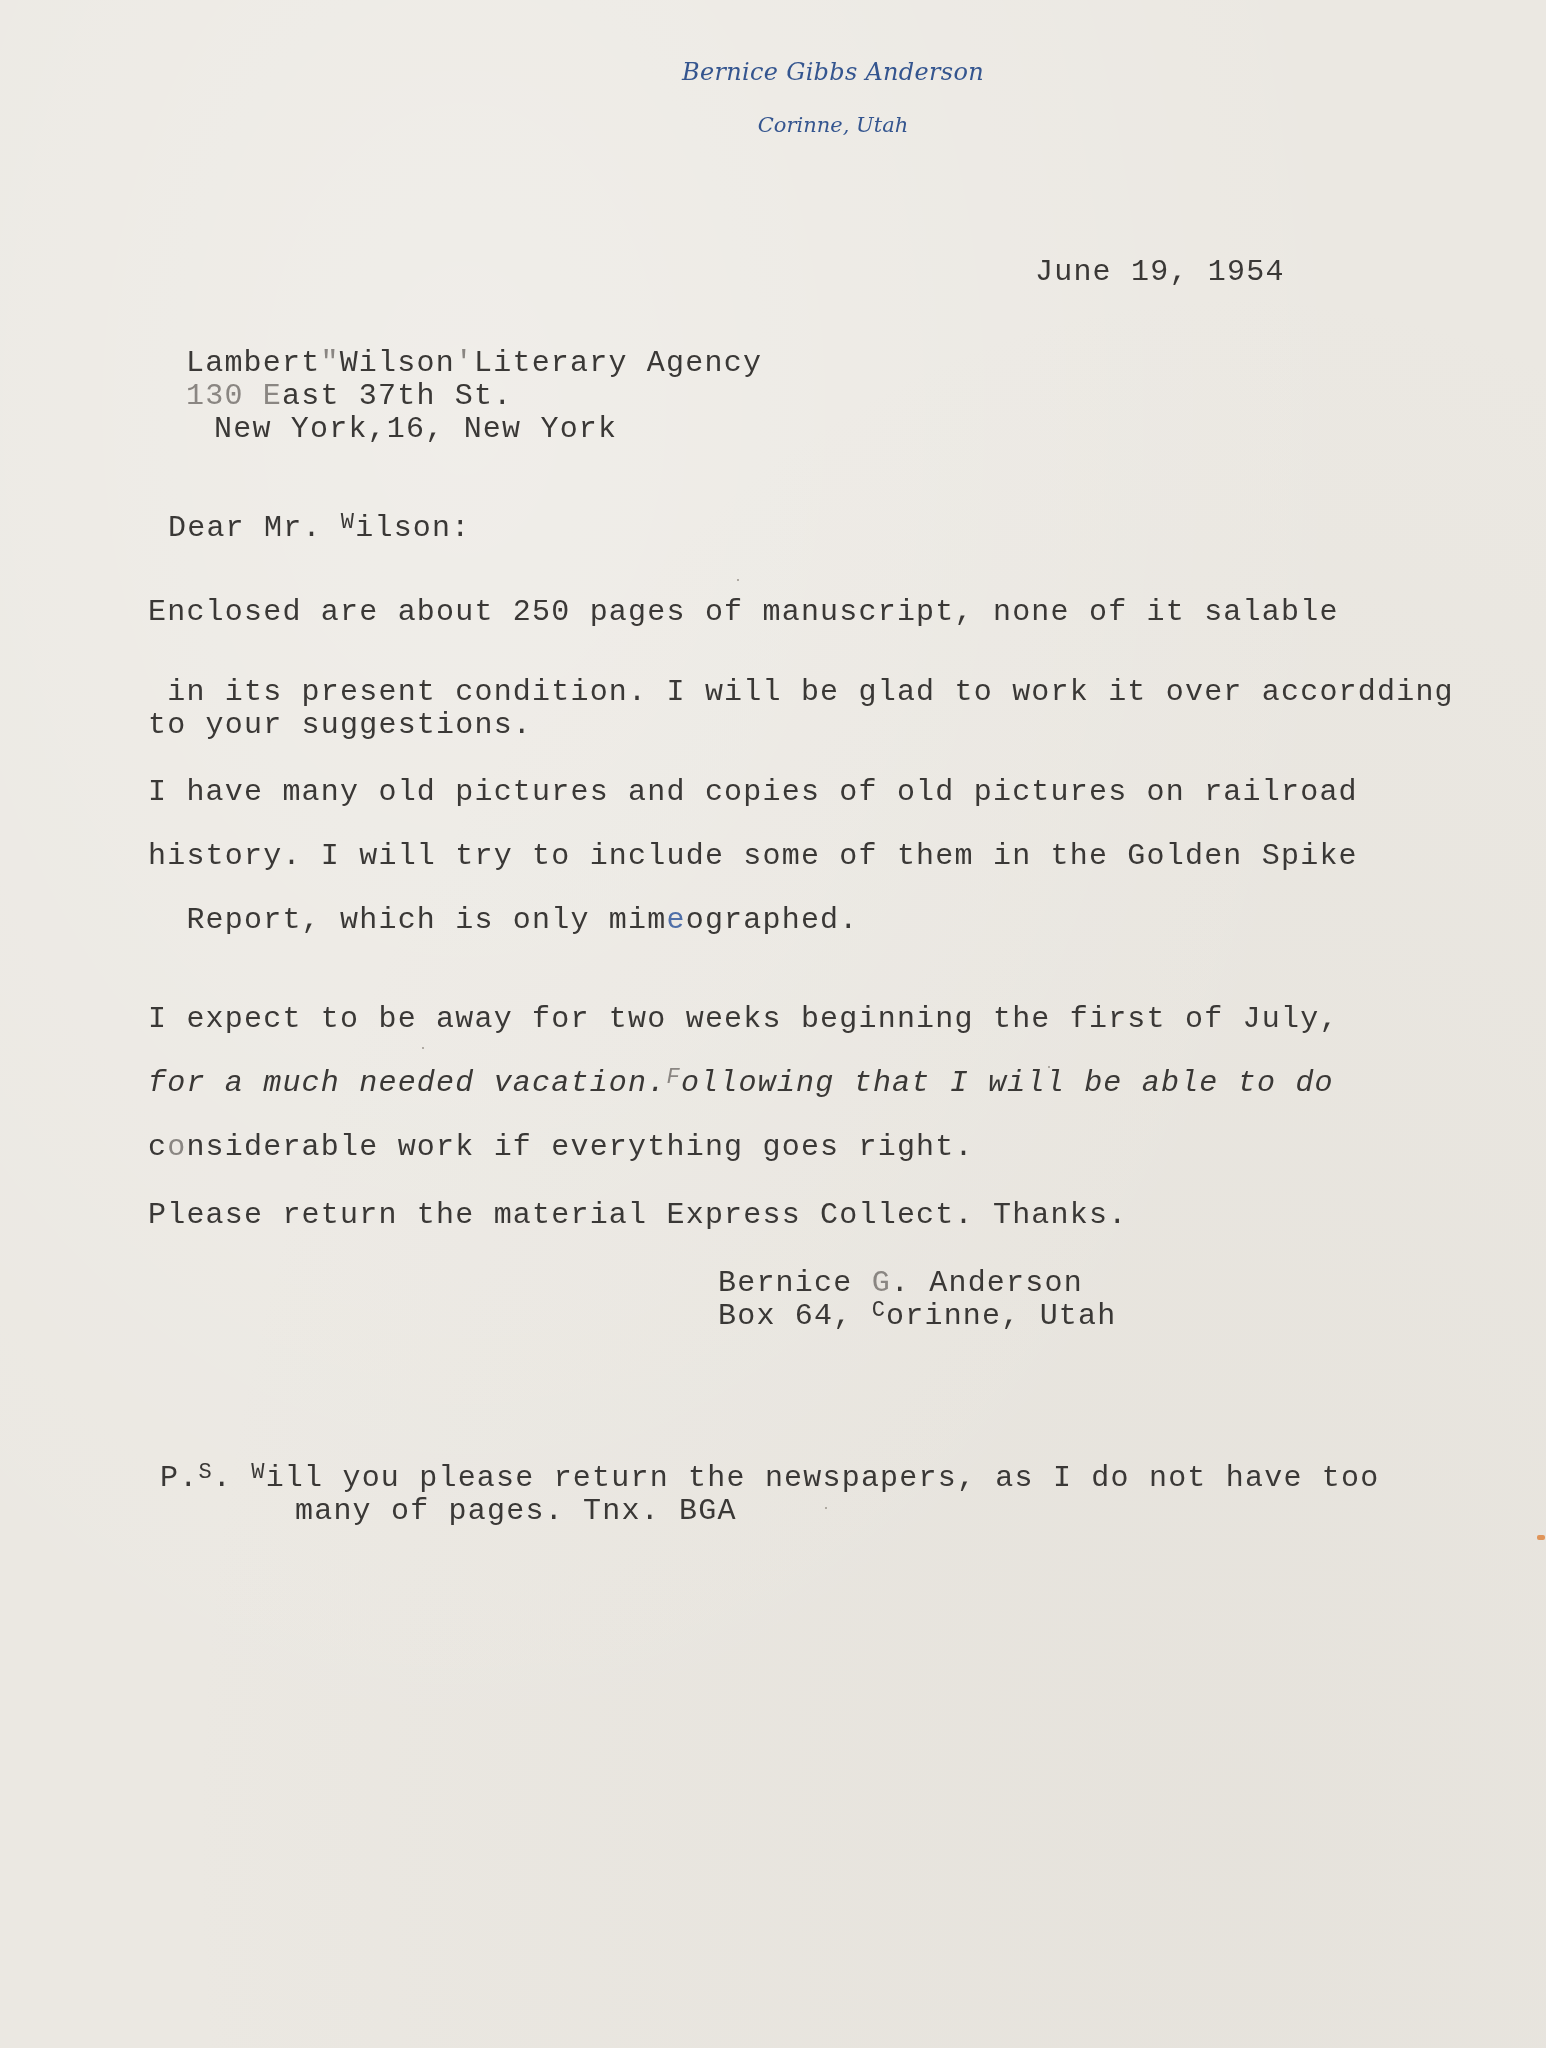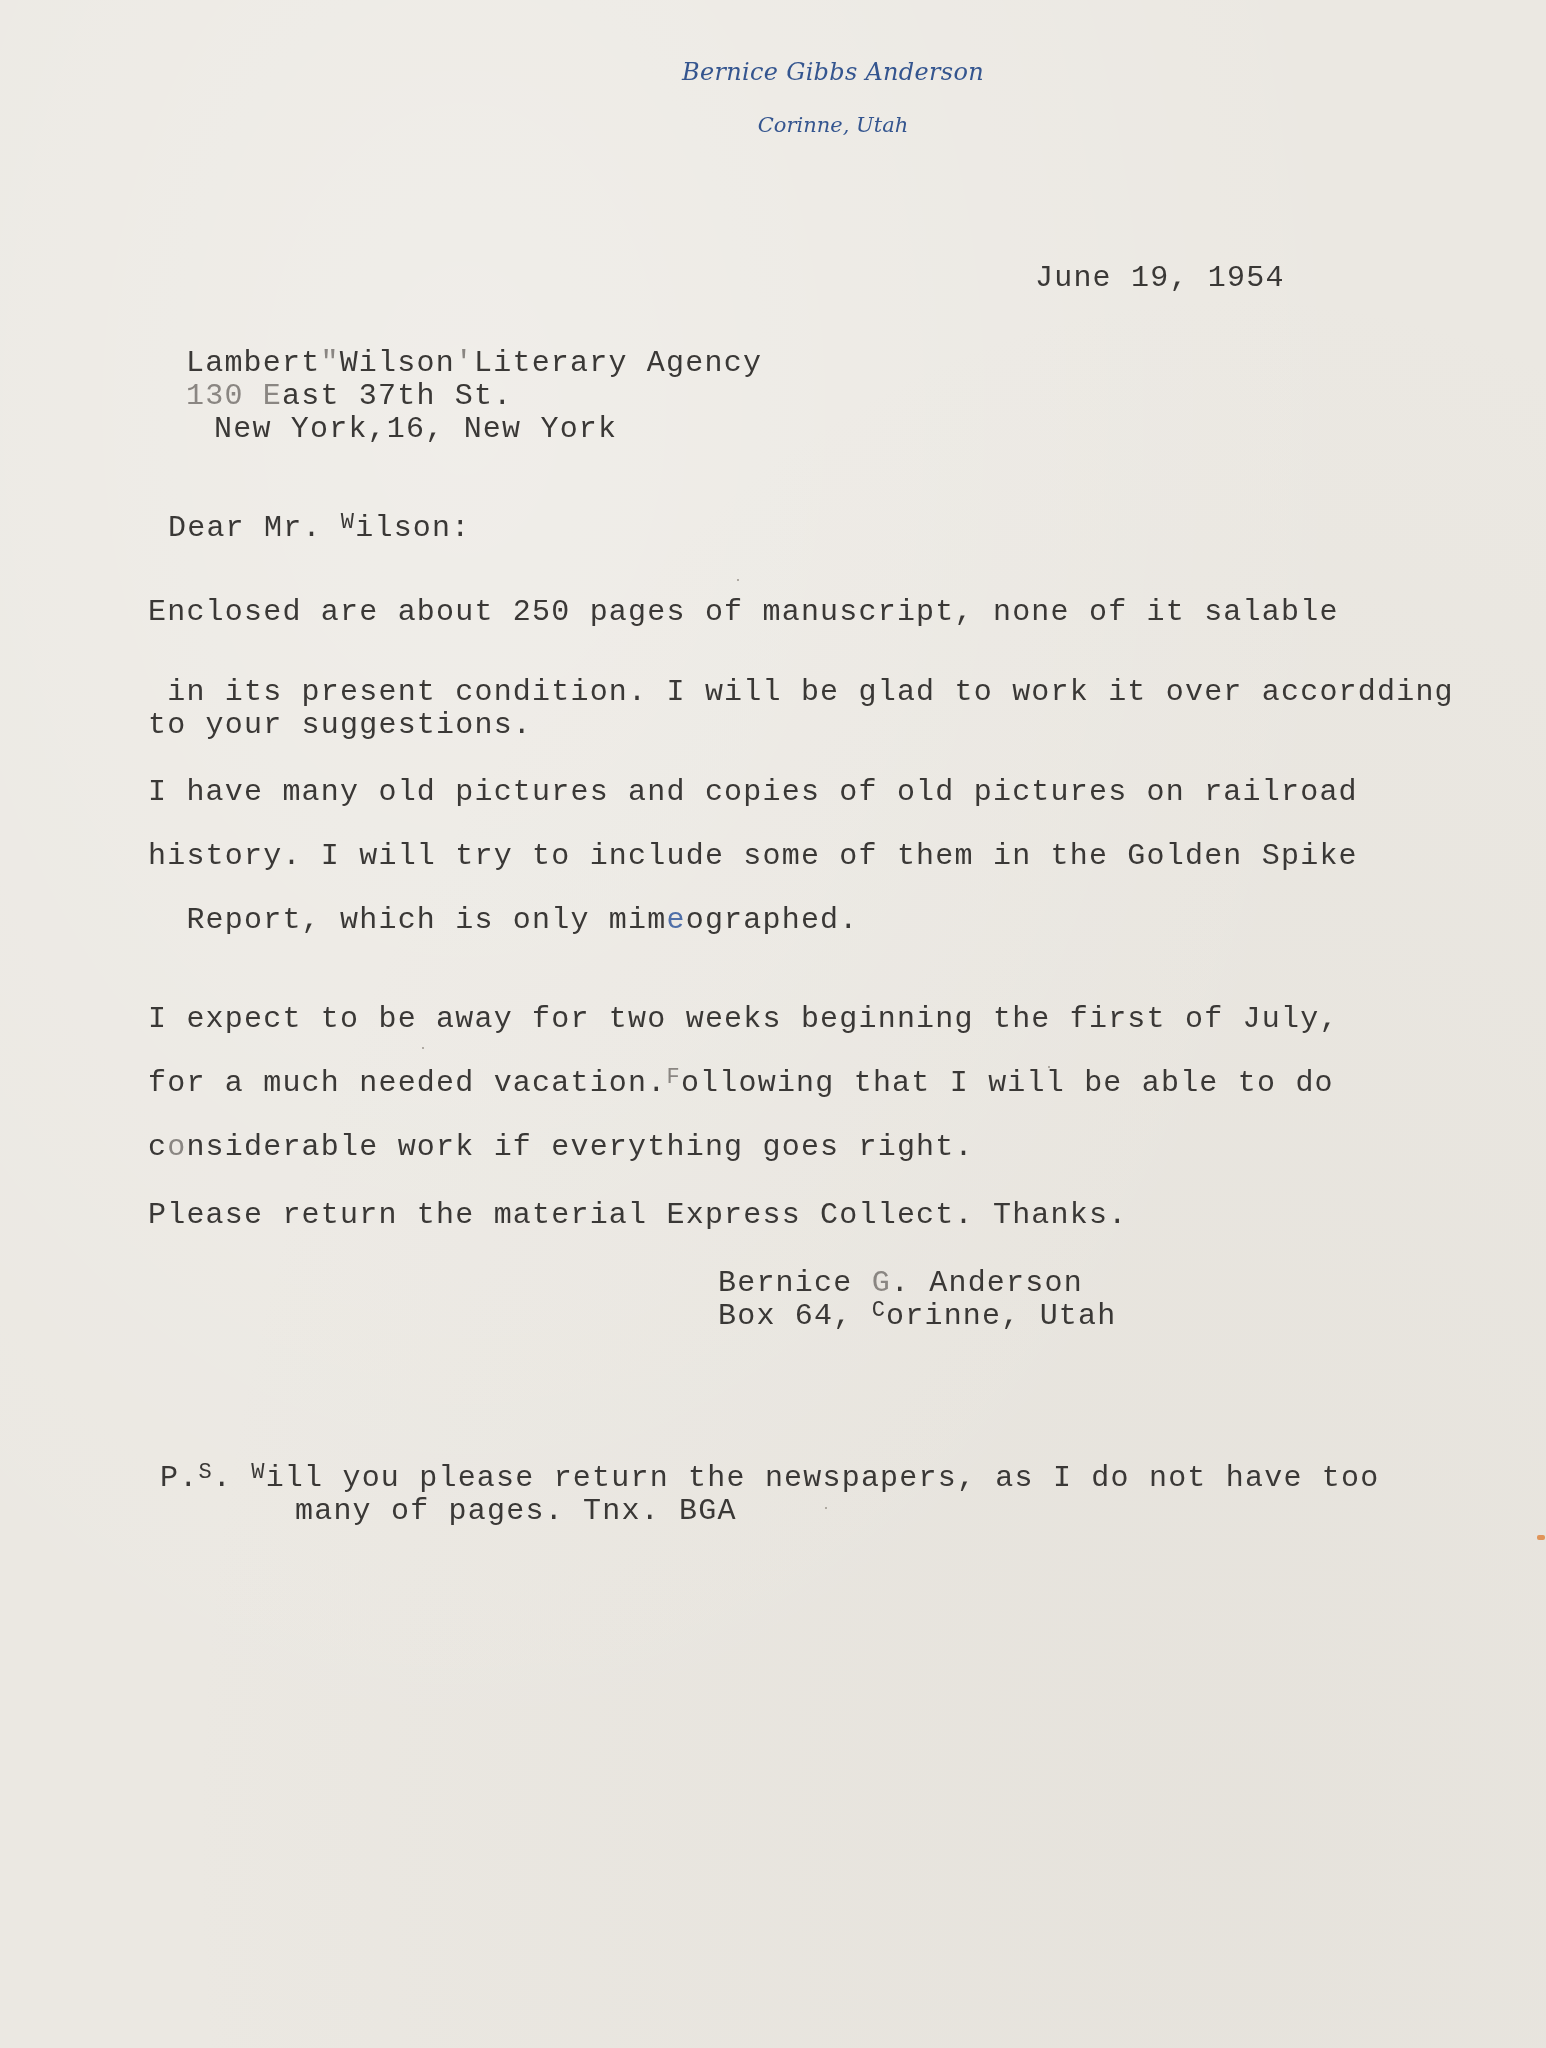--- a/index.html
+++ b/index.html
@@ -69,41 +69,41 @@
     }
   </style>
 </head>
 <body>
 
 <div class="paper"></div>
 
 <div class="letterhead lh-name">Bernice Gibbs Anderson</div>
 <div class="letterhead lh-place">Corinne, Utah</div>
 
-<div class="tw" style="left:1035px; top:262px;text-align:center;">June 19, 1954</div>
+<div class="tw" style="left:1035px; top:256px;text-align:center;">June 19, 1954</div>
 
 <div>
   <div class="tw" style="left:186px; top:347px;"><span>Lambert</span><span class="faint">"</span><span>Wilson</span><span class="faint">'</span><span>Literary Agency</span></div>
   <div class="tw" style="left:186px; top:380px;"><span class="faint">130 </span><span class="faint">E</span><span>ast 37th St.</span></div>
   <div class="tw" style="left:186px; top:413px;margin-left:28px;"><span>New</span><span class="faint"> </span><span>York,16, New York</span></div>
 </div>
 
 <div class="tw" style="left:168px; top:512px;"><span>Dear Mr. </span><span class="sup">W</span><span>ilson:</span></div>
 
 <div>
   <div class="tw" style="left:148px; top:596px;">Enclosed are about 250 pages of manuscript, none of it salable</div>
   <div class="tw" style="left:148px; top:676px;"> in its present condition. I will be glad to work it over accordding</div>
   <div class="tw" style="left:148px; top:709px;">to your suggestions.</div>
 
   <div class="tw" style="left:148px; top:776px;">I have many old pictures and copies of old pictures on railroad</div>
   <div class="tw" style="left:148px; top:840px;text-align:right;">history. I will try to include some of them in the Golden Spike</div>
   <div class="tw" style="left:148px; top:904px;"><span>  Report, which is only mim</span><span class="blue-mark">e</span><span>ographed.</span></div>
 
   <div class="tw" style="left:148px; top:1003px;">I expect to be away for two weeks beginning the first of July,</div>
-  <div class="tw" style="left:148px; top:1067px;"><span>for a much needed vacation.</span><span class="sup faint">F</span><span>ollowing that I will be able to do</span></div>
+  <div class="tw" style="left:148px; top:1067px;font-style:italic;"><span>for a much needed vacation.</span><span class="sup faint">F</span><span>ollowing that I will be able to do</span></div>
   <div class="tw" style="left:148px; top:1131px;text-align:right;"><span>c</span><span class="faint">o</span><span>nsiderable work if everything goes right.</span></div>
 
   <div class="tw" style="left:148px; top:1199px;">Please return the material Express Collect. Thanks.</div>
 </div>
 
 <div>
   <div class="tw" style="left:718px; top:1267px;"><span>Bernice </span><span class="faint">G</span><span>. Anderson</span></div>
   <div class="tw" style="left:718px; top:1300px;"><span>Box 64, </span><span class="sup">C</span><span>orinne, Utah</span></div>
 </div>
 

